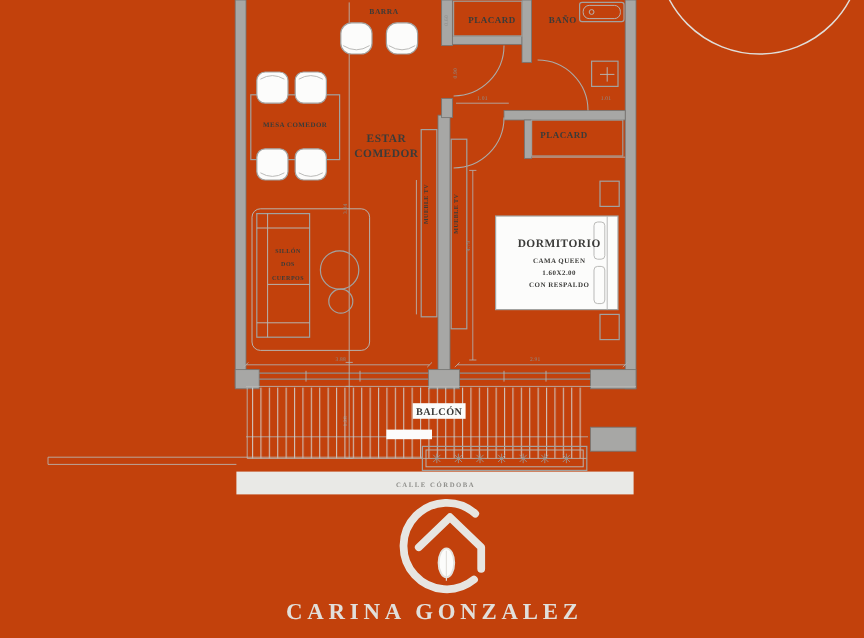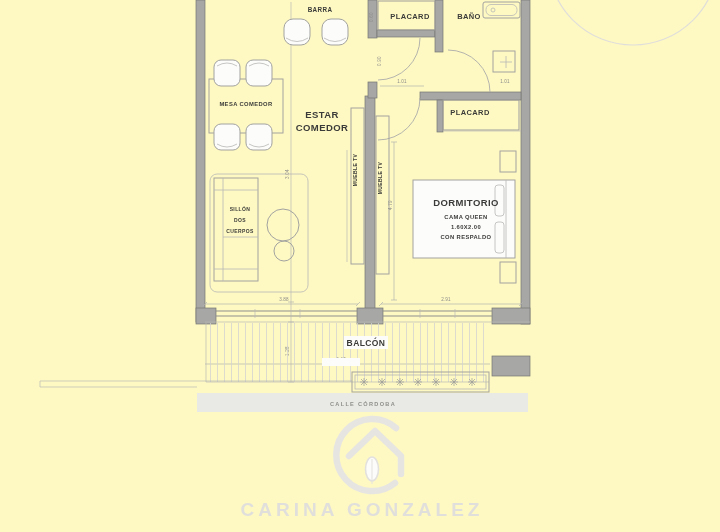--- a/index.html
+++ b/index.html
@@ -1,17 +1,17 @@
 <!DOCTYPE html>
 <html><head>
 <meta charset="utf-8">
 <style>
   html,body{margin:0;padding:0;background:#ffffff;}
-  .stage{position:relative;width:720px;height:532px;background:#fef9c3;overflow:hidden;
-         font-family:Liberation Sans, sans-serif;}
+  .stage{position:relative;width:720px;height:532px;background:#c2410c;overflow:hidden;
+         font-family:Liberation Serif, serif;}
   svg{position:absolute;left:0;top:0;}
   
   .wall{fill:#a7a7a5;stroke:#757573;stroke-width:.7;}
   .room{fill:none;stroke:#9e9e9c;stroke-width:1;}
   .fur{fill:#fcfcfb;stroke:#a2a2a0;stroke-width:1;}
   .furn{fill:none;stroke:#a2a2a0;stroke-width:1;}
   .furl{fill:none;stroke:#b7b7b5;stroke-width:.8;}
   .arc{fill:none;stroke:#ababa9;stroke-width:.9;}
   .thin{fill:none;stroke:#b9b9b6;stroke-width:.7;}
   .winl{fill:none;stroke:#8f8f8d;stroke-width:1;}

